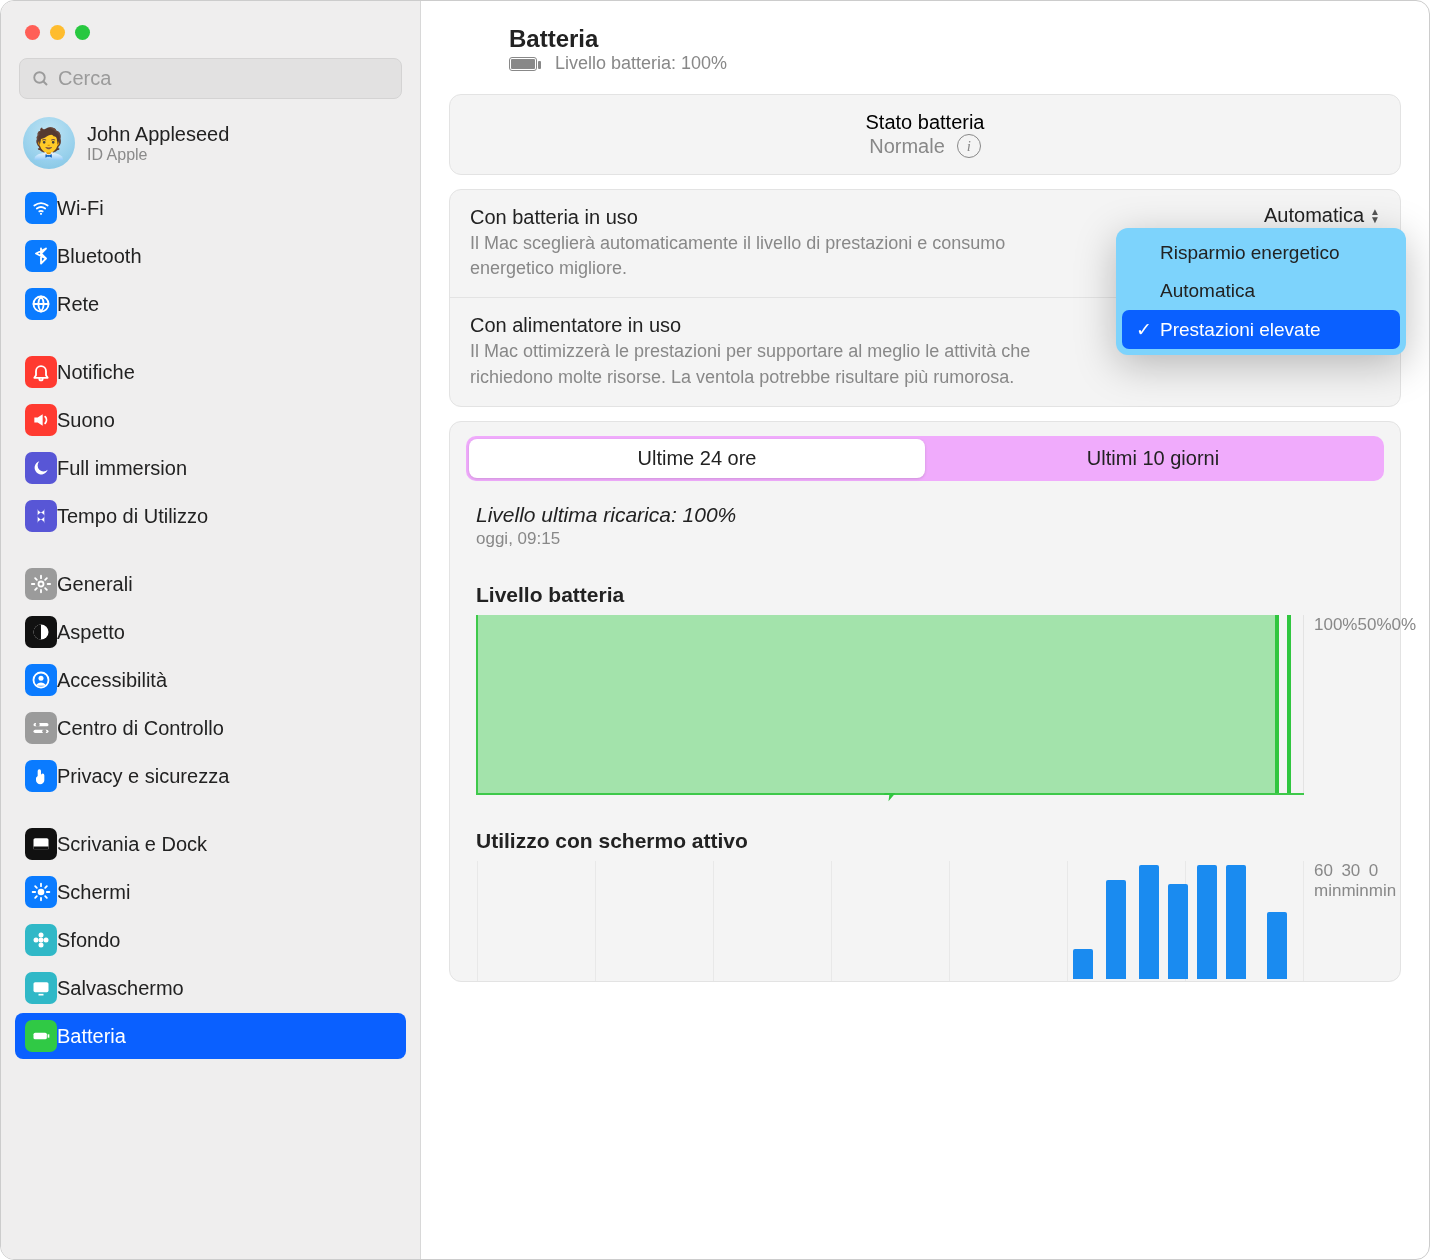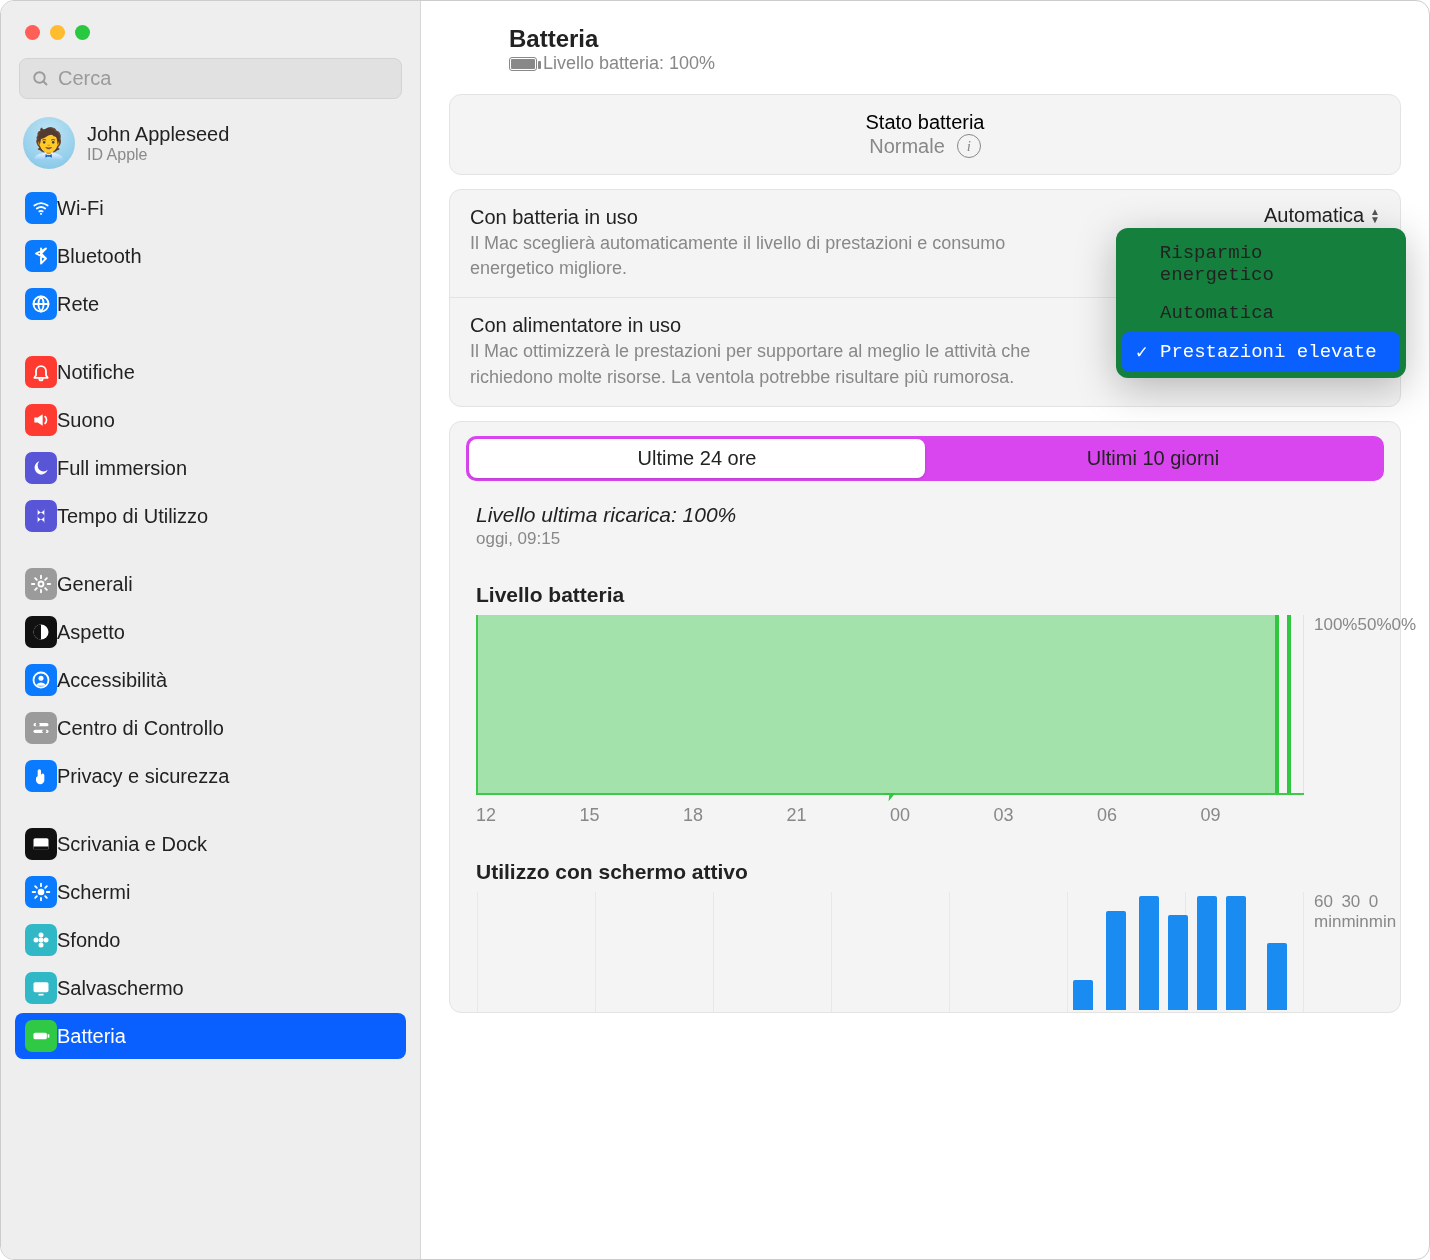--- a/index.html
+++ b/index.html
@@ -54,21 +54,21 @@
     display:inline-flex; align-items:center; justify-content:center;
     color:#fff; font-size:18px; flex-shrink:0;
   }
   
   .content {
     flex:1; overflow: auto; padding: 24px 28px 0 28px;
     display:flex; flex-direction:column; gap: 14px;
   }
   .header { padding: 0 8px 6px 60px; }
   .title { font-size: 24px; font-weight: 700; color:#222;}
-  .subtitle { color: #888; font-size: 18px; display:flex; align-items:center; gap:6px;}
+  .subtitle { color: #888; font-size: 18px; display:flex; align-items:center; gap:18px;}
   .battery-icon-small {
     width: 28px; height: 14px; border: 1.5px solid #888; border-radius: 3px;
     position: relative; display:inline-block;
   }
   .battery-icon-small::after{ content:""; position:absolute; right:-5px; top:3px; width:3px; height:8px; background:#888; border-radius:1px;}
   .battery-icon-small .fill{ position:absolute; left:1px; top:1px; bottom:1px; right:1px; background:#888; border-radius:1px;}
   .card {
     background: #f4f4f4; border:1px solid #e3e3e3;
     border-radius: 12px; padding: 16px 20px;
     font-size: 20px;
@@ -90,28 +90,28 @@
   .cardrow:last-child{border-bottom:none;}
   .cardrow-title{ font-size:20px; color:#222;}
   .cardrow-desc{ font-size:18px; color:#888; line-height:1.4; margin-top:2px; max-width:580px;}
   .select{
     position:absolute; right:20px; top:14px;
     display:flex; align-items:center; gap:6px; font-size:20px; color:#222;
   }
   .select-arrows{ display:flex; flex-direction:column; font-size:10px; line-height:8px; color:#555;}
   .popup {
     position:absolute; right:-6px; top:38px; width:290px;
-    background:#15803d; border-radius:12px; box-shadow: 0 10px 40px rgba(0,0,0,0.25);
-    padding:6px; z-index: 50; font-family: Liberation Mono, monospace;
+    background:#7dd3fc; border-radius:12px; box-shadow: 0 10px 40px rgba(0,0,0,0.25);
+    padding:6px; z-index: 50;
   }
   .popup-item{ padding:8px 14px; border-radius:7px; font-size:19px; color:#222; display:flex; align-items:center; gap:8px;}
   .popup-item.selected{ background:#0a60ff; color:#fff;}
   .popup-item .check{ width:16px; display:inline-block;}
   .segmented{
-    display:flex; background:#d946ef; border-radius:10px; padding:3px;
+    display:flex; background:#f0abfc; border-radius:10px; padding:3px;
     font-size:20px;
   }
   .segmented .seg{
     flex:1; text-align:center; padding:8px 0; border-radius:8px; color:#222;
   }
   .segmented .seg.active{ background:#fff; box-shadow: 0 1px 3px rgba(0,0,0,0.15);}
   .chart-block{ padding: 10px 10px 0 10px;}
   .last-charge{ font-size:21px; color:#222;font-style:italic;}
   .last-charge-time{ font-size:17px; color:#888; margin-top:2px;}
   .chart-title{ font-size:21px; font-weight:700; color:#222; margin-top:24px; margin-bottom:8px;}
@@ -395,30 +395,20 @@
         <div class="chart-title">Livello batteria</div>
         <div class="chartwrap">
           <div class="chart-inner">
             <div class="plot" id="level-plot">
               <svg class="bolt" viewBox="0 0 24 24" fill="#30c63f" style="left: 50%;">
                   <path d="M13 2 3 14h7l-1 8 11-13h-7z"></path>
                 </svg>
             <div class="fillarea" style="width: 96.5%;"></div>
                 <div class="vline" style="left: 96.5%;"></div>
                 <div class="vline" style="left: 98%;"></div>
-              </div>
-            <div class="xaxis" id="level-xaxis">
-                <span>12</span>
-                <span>15</span>
-                <span>18</span>
-                <span>21</span>
-                <span>00</span>
-                <span>03</span>
-                <span>06</span>
-                <span>09</span>
               </div>
           </div>
           <div class="ylabels" id="level-ylabels" style="height:180px;">
               <span>100%</span>
               <span>50%</span>
               <span>0%</span>
             </div>
         </div>
       </div>
 

